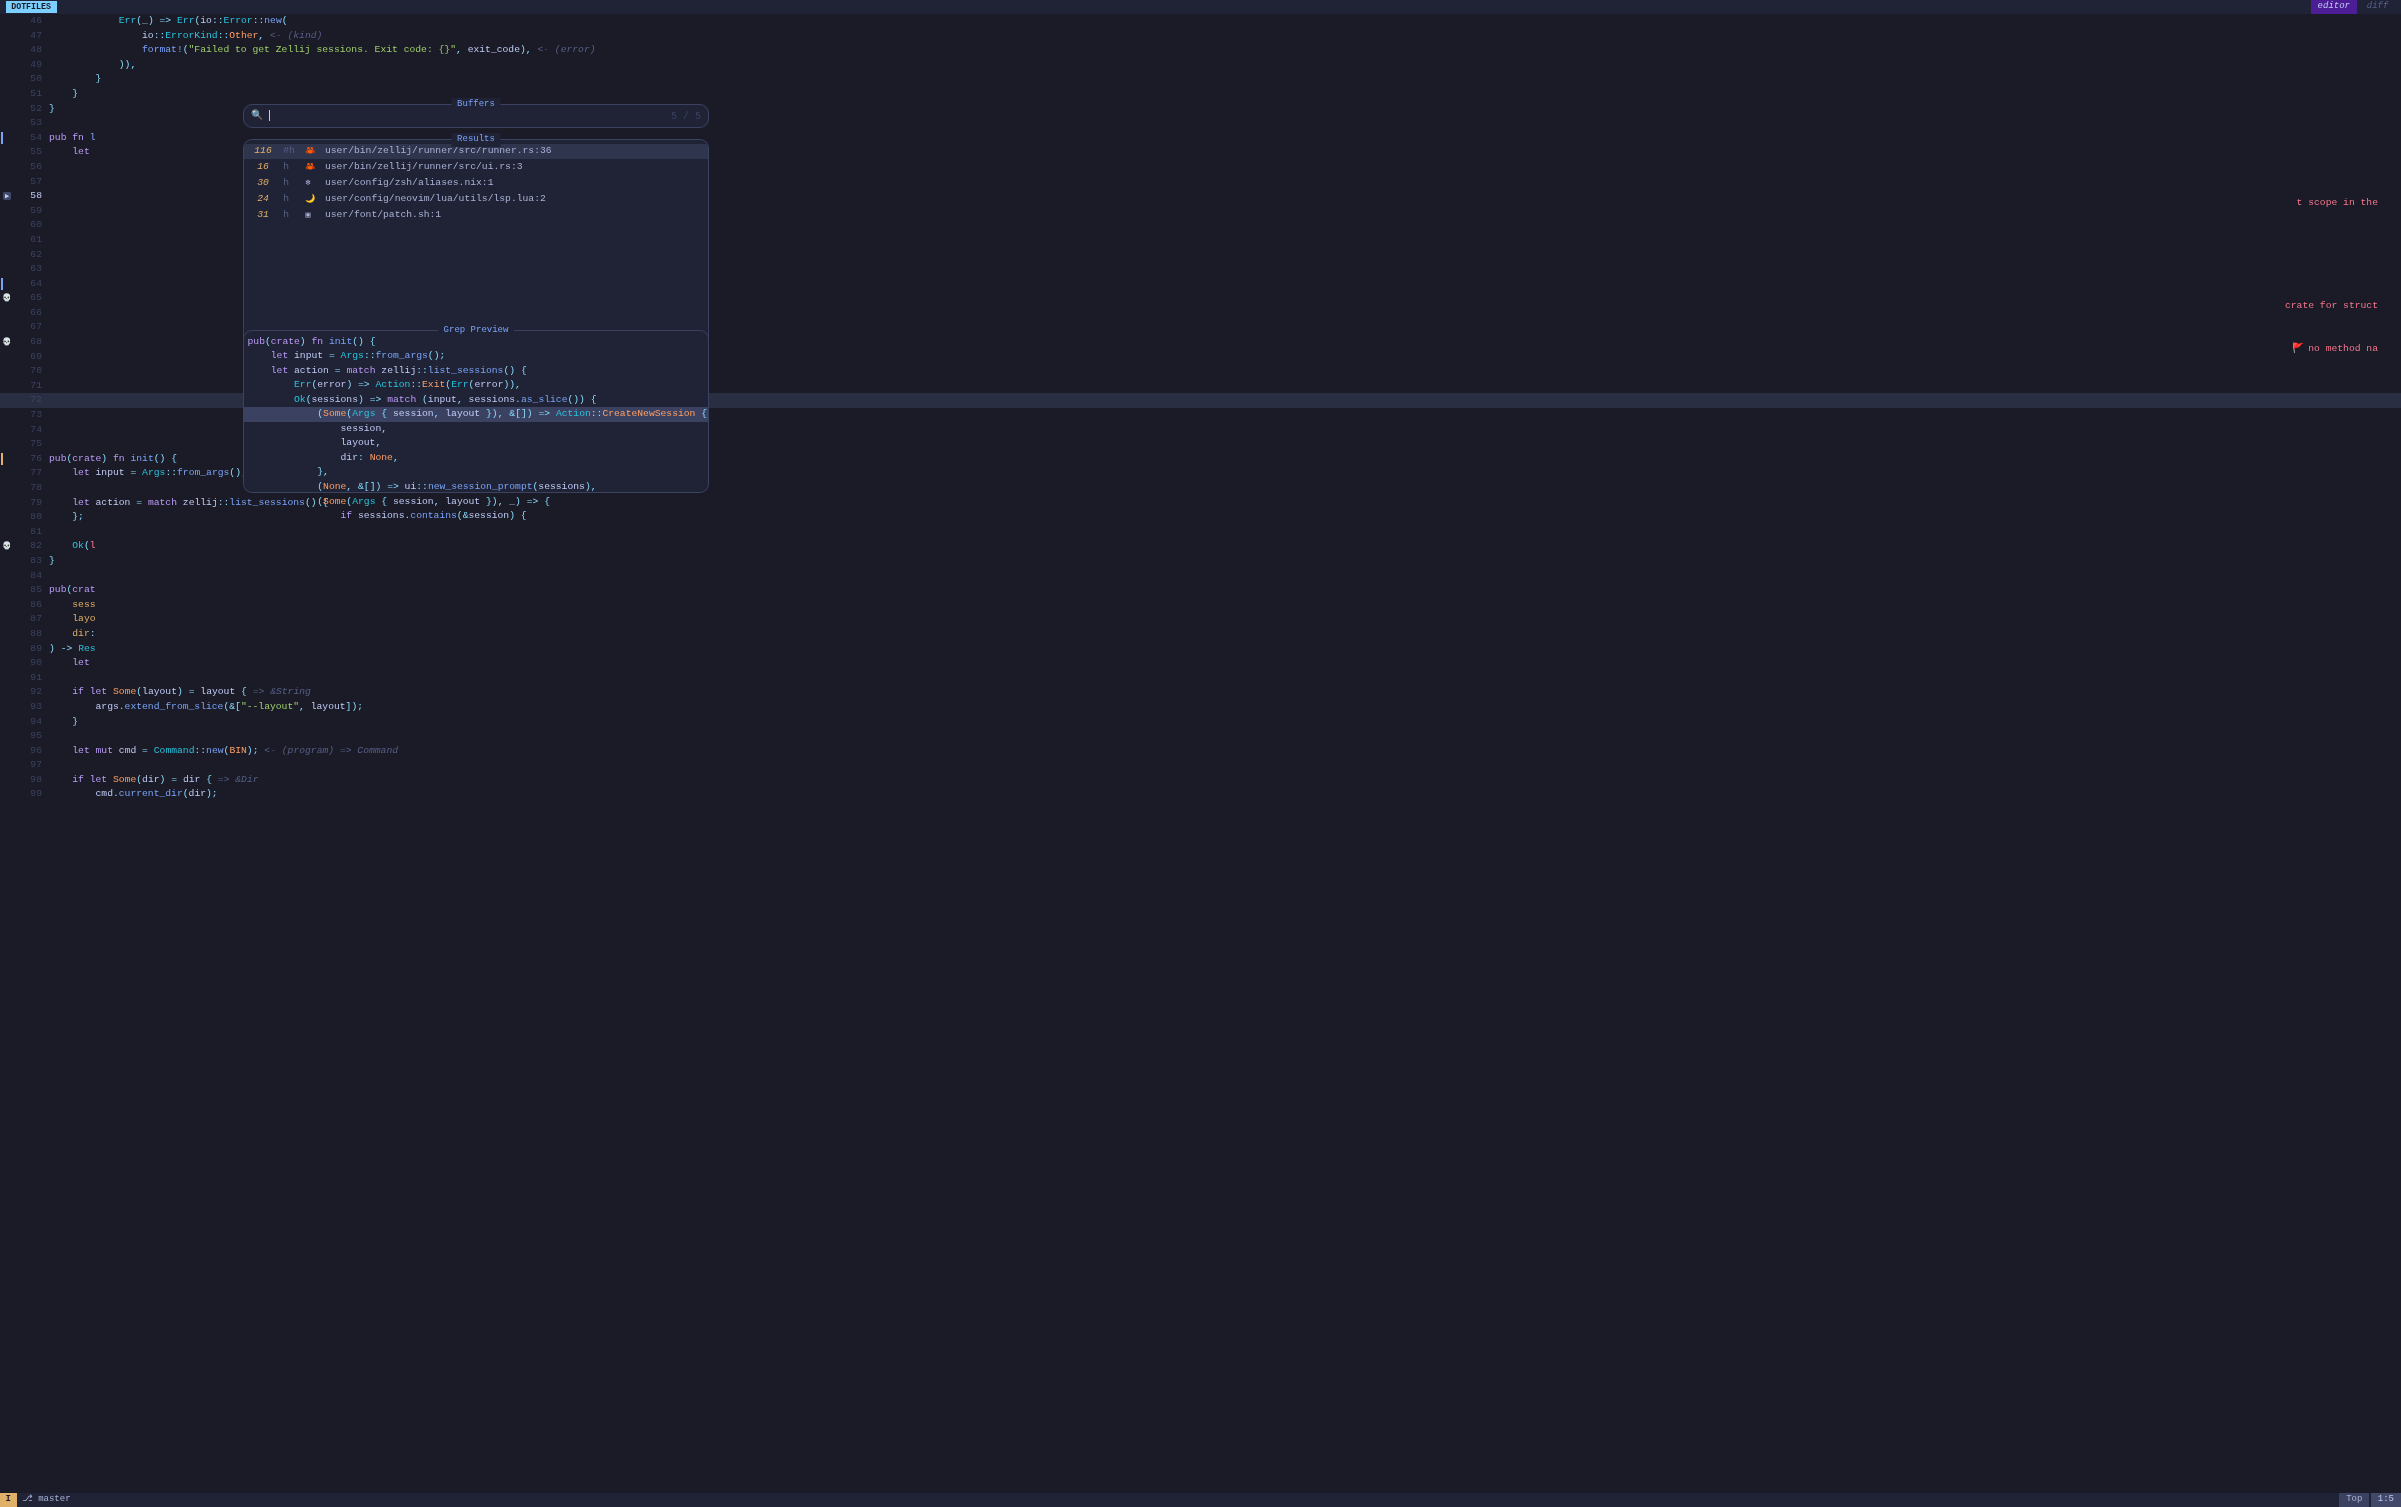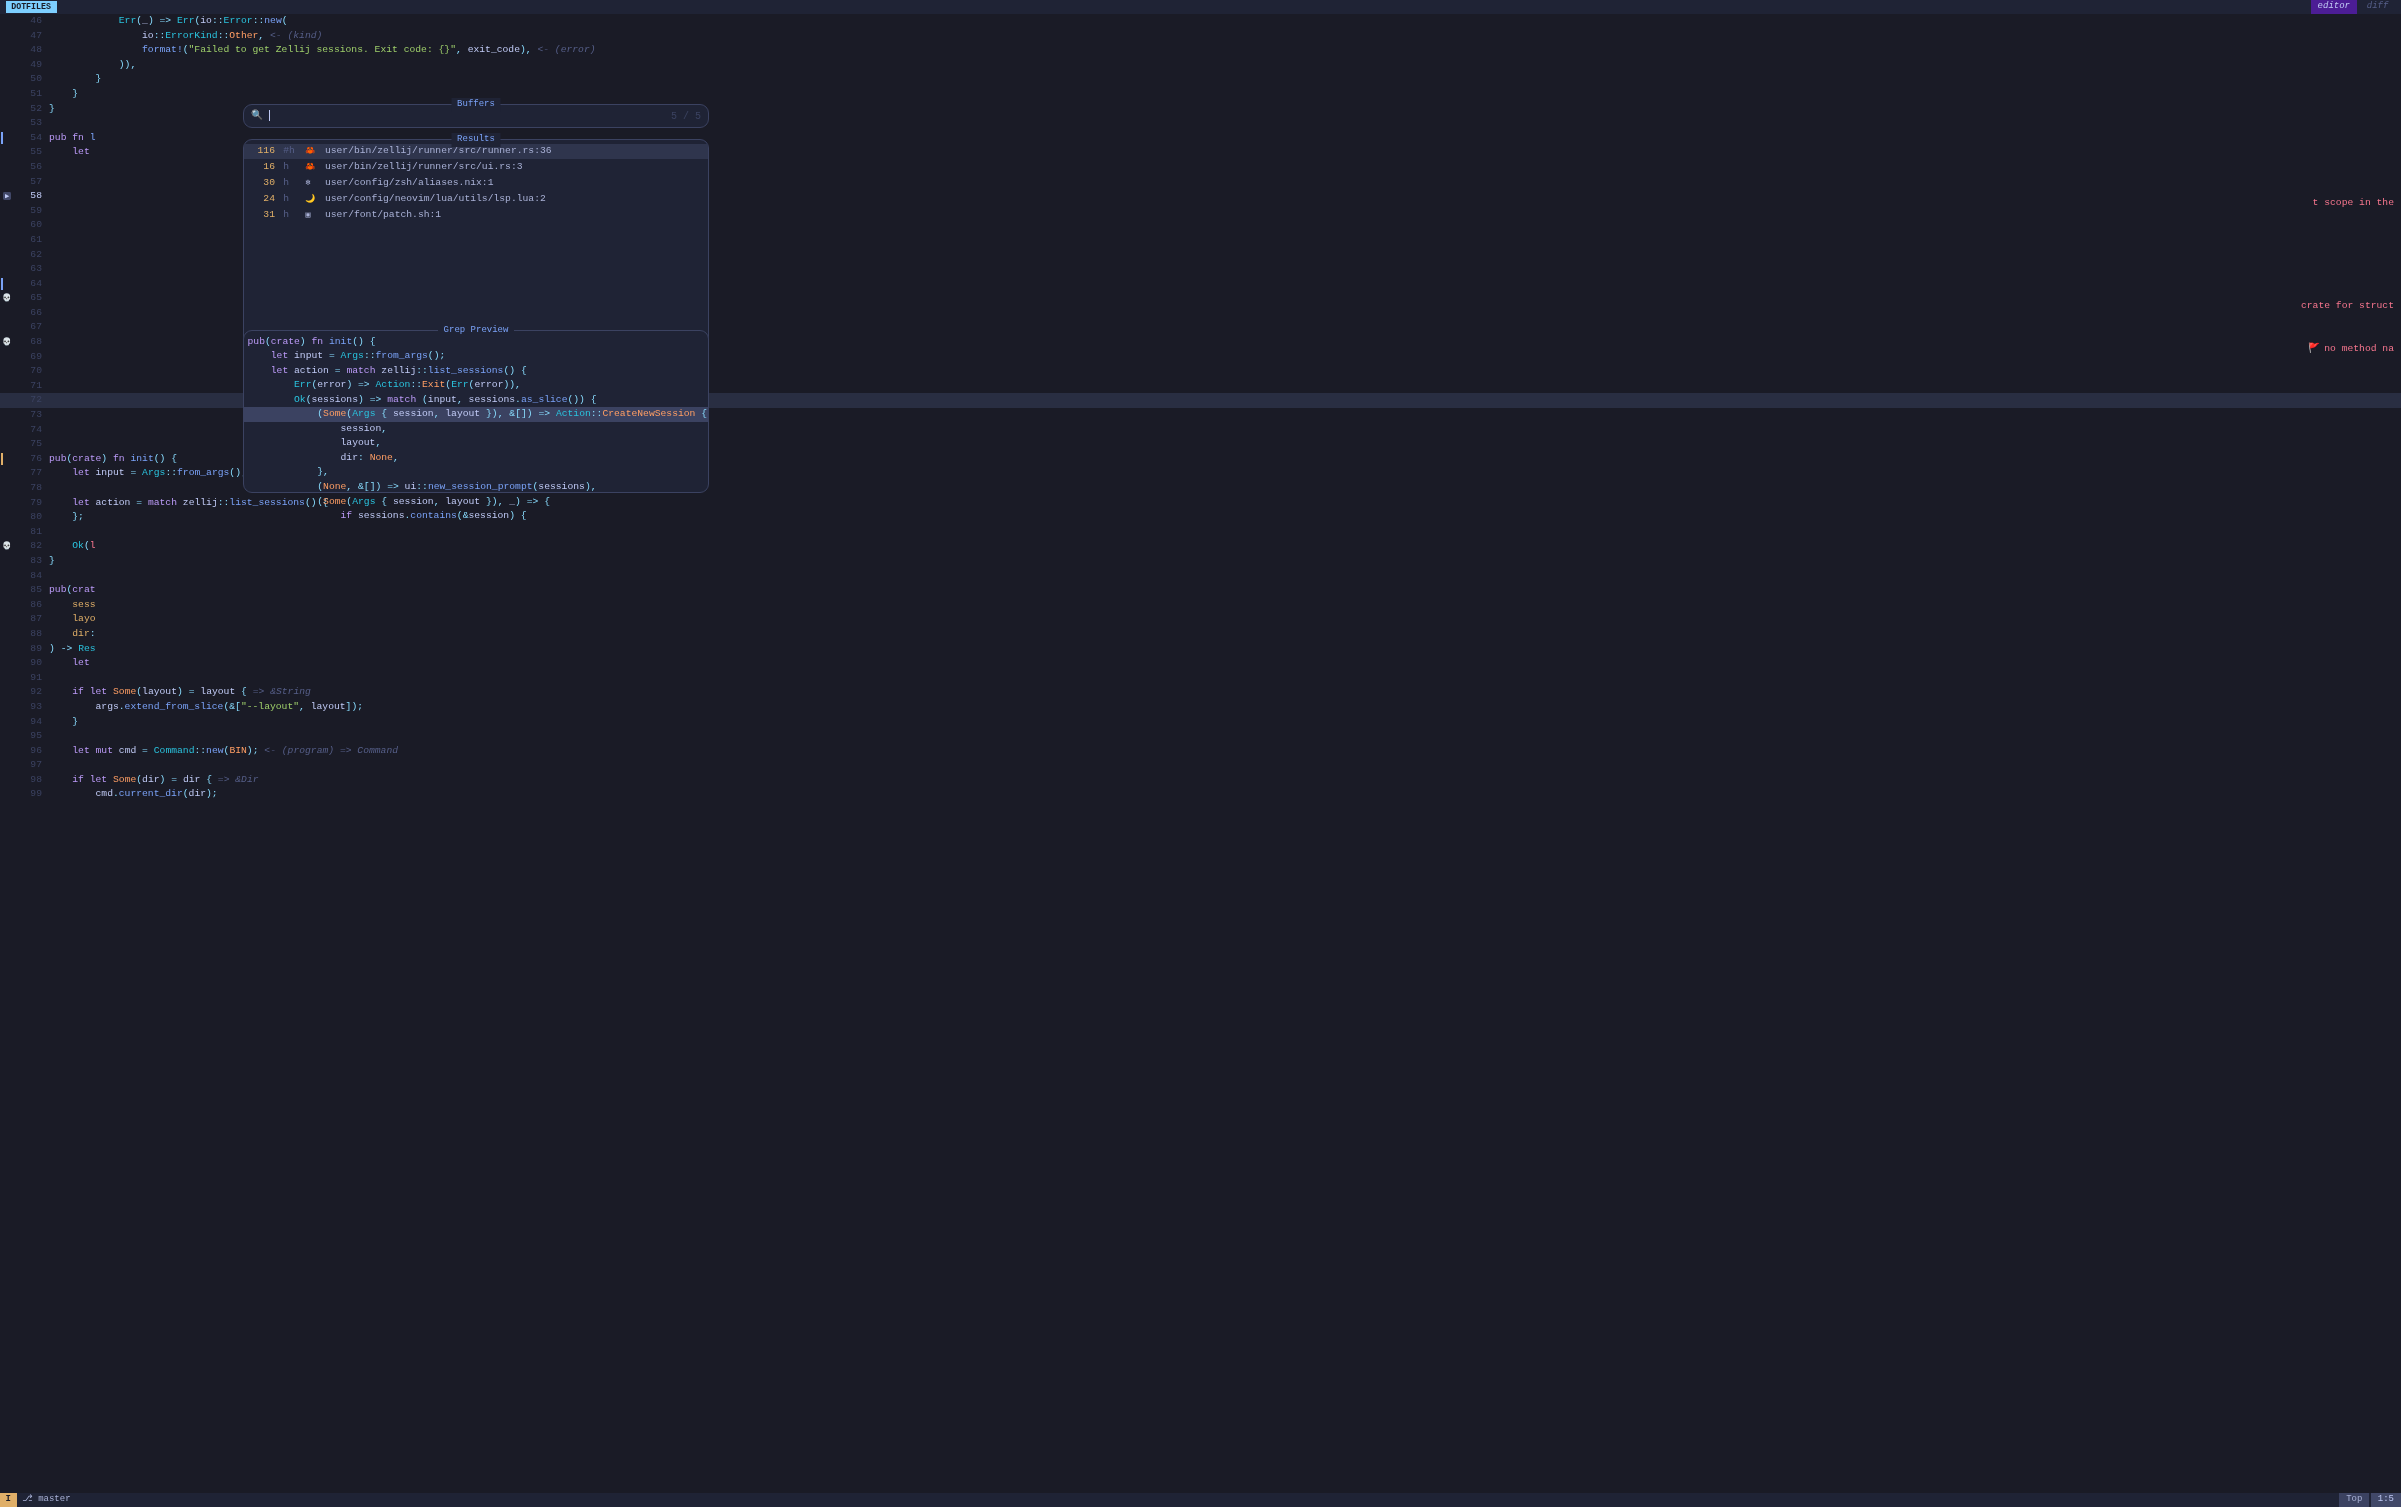--- a/index.html
+++ b/index.html
@@ -150,21 +150,21 @@
   width: 466px;
   height: 233px;
 }
 .result-row {
   display: flex;
   padding: 0.7px 7px;
   gap: 8.3px;
   align-items: center;
 }
 .result-row.selected { background: #2f354d; }
-.result-count { color: #e0af68; width: 24px; text-align: right; }
+.result-count { color: #e0af68; width: 24px; text-align: center; font-style: italic; }
 .result-indicator { color: #565f89; width: 14px; }
 .result-indicator.sel { color: #565f89; }
 .result-icon { width: 11px; font-size: 8.3px; color: #a9b1d6; }
 .result-path { color: #a9b1d6; }
 .grep-popup {
   left: 243px;
   top: 316px;
   width: 466px;
   height: 163px;
   padding: 3.5px 0;
@@ -193,21 +193,21 @@
   padding: 0 5.6px;
   font-weight: bold;
 }
 .branch { color: #a9b1d6; }
 .branch-icon { color: #a9b1d6; }
 .status-right { display: flex; align-items: center; gap: 1.4px; }
 .pos-badge { background: #414868; color: #c0caf5; padding: 0 7px; }
 .pos-badge2 { background: #3b4261; color: #a9b1d6; padding: 0 7px; }
 .diag-virt {
   position: absolute;
-  right: 7px;
+  right: 23px;
   color: #f7768e;
   text-align: center;
 }
 .flag-icon { display: inline-block; width: 9.7px; }
 </style>
 </head>
 <body>
 
 <div class="topbar">
   <div class="topbar-left">DOTFILES</div>

